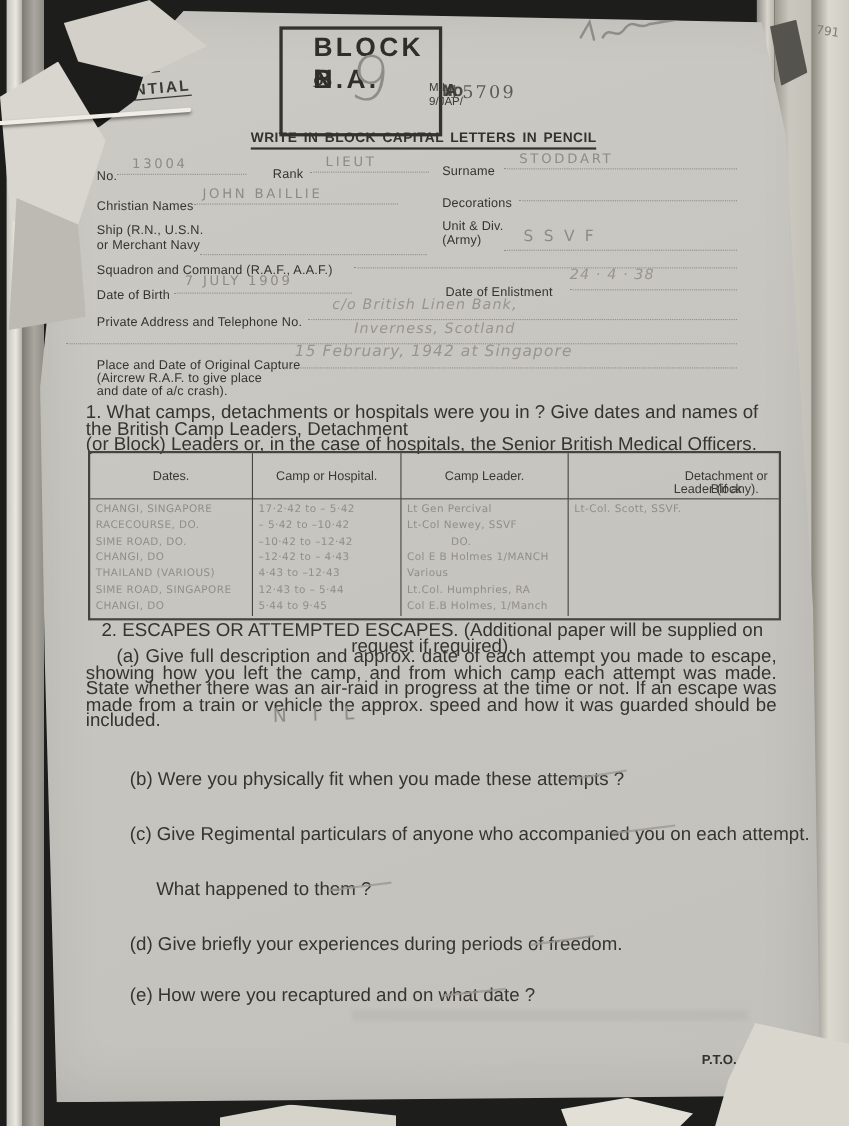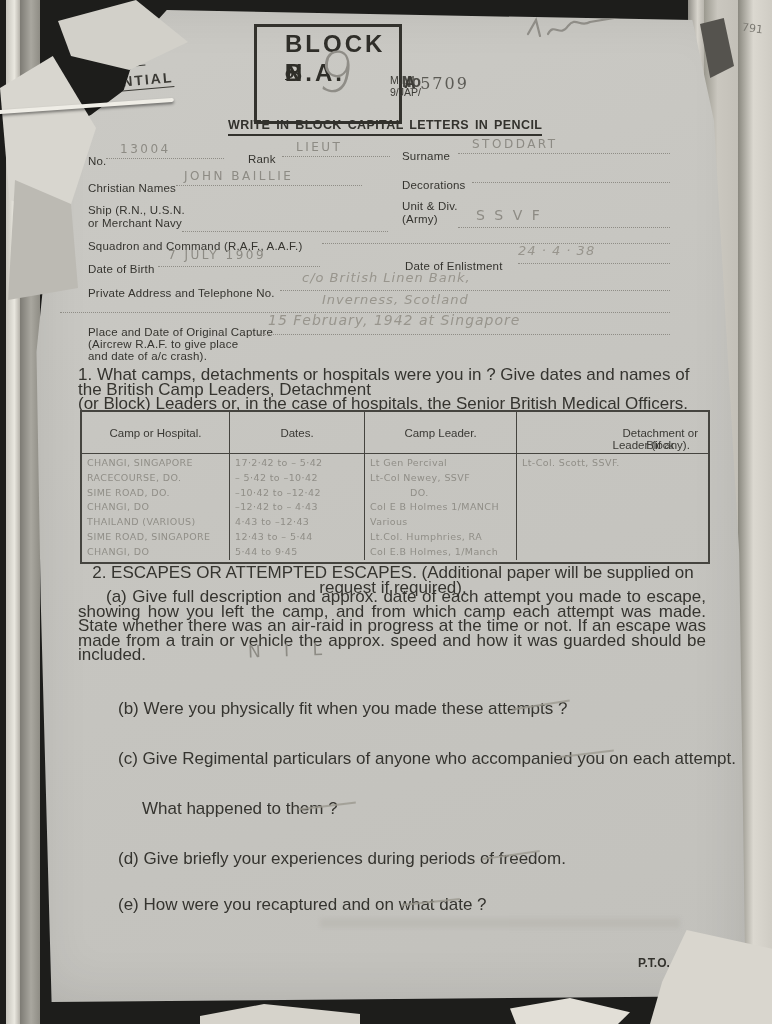--- a/index.html
+++ b/index.html
@@ -176,22 +176,22 @@
     <span class="dots" style="left:228px;top:320px;width:412px;">
         <span class="hw cur" style="left:10px;top:-8px;font-size:14px;">15 February, 1942 at Singapore</span>
       </span>
 
     <div class="q" style="left:48px;top:368px;width:628px;">
       <span style="position:static;display:block;">1.    What camps, detachments or hospitals were you in ?    Give dates and names of the British Camp Leaders,  Detachment</span>
       <span style="position:static;display:block;">(or Block) Leaders or, in the case of hospitals, the Senior British Medical Officers.</span>
     </div>
 
     <div class="ftable">
+      <div class="hc">Dates.</div>
       <div class="hc">Camp or Hospital.</div>
-      <div class="hc">Dates.</div>
       <div class="hc">Camp Leader.</div>
       <div class="hc">
         <span style="position:static;">
             <span>Detachment or Block</span>
             <br>
             <span>Leader (if any).</span>
           </span>
       </div>
       <div class="bc">
         <div>CHANGI, SINGAPORE</div>

